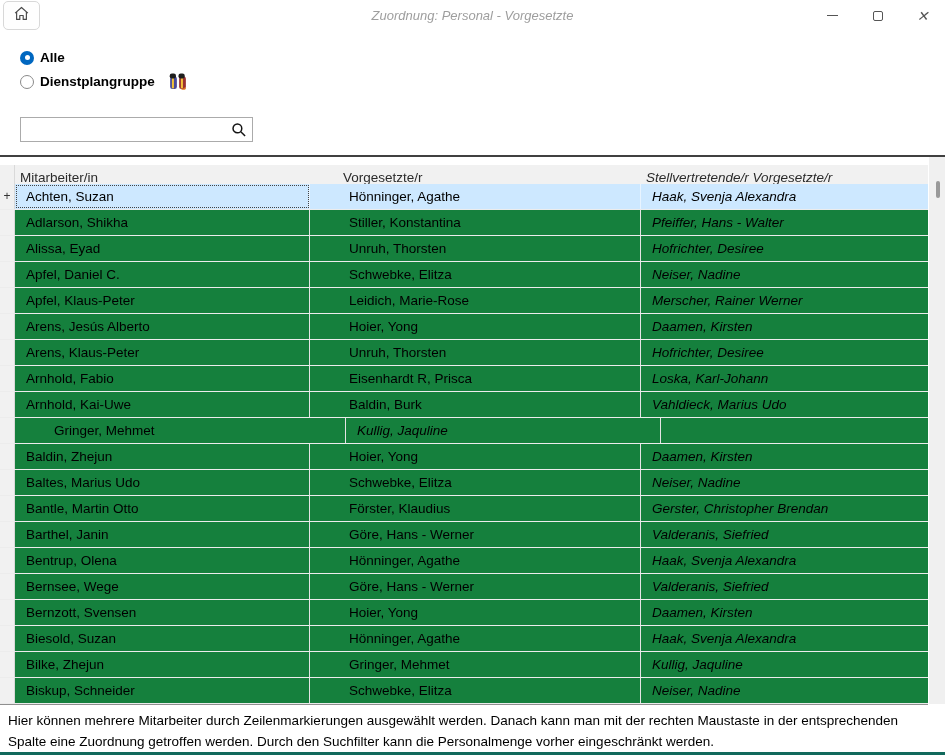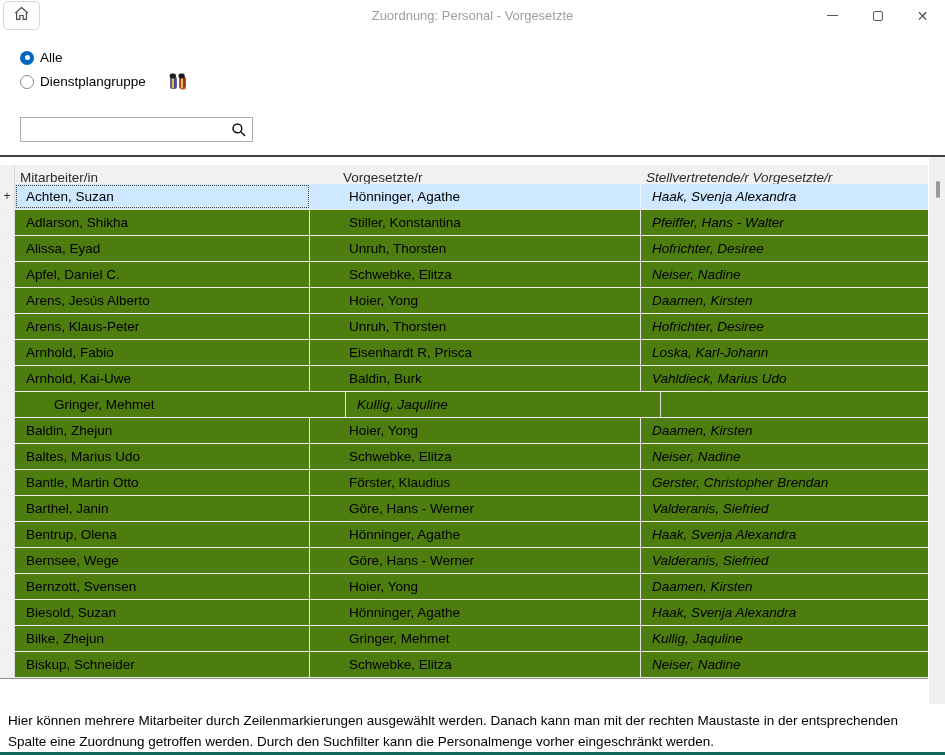--- a/index.html
+++ b/index.html
@@ -5,21 +5,21 @@
   * { box-sizing: border-box; margin: 0; padding: 0; }
   html,body { width: 945px; height: 755px; }
   body {
     font-family: "Liberation Sans", sans-serif;
     background: #ffffff;
     position: relative;
     overflow: hidden;
     color: #1a1a1a;
   }
   
-  .titlebar { position: absolute; top: 0; left: 0; width: 945px; height: 32px; background: #fff; }
+  .titlebar { position: absolute; top: 0; left: 0; width: 945px; height: 32px; background: #fff; font-style: italic; }
   .home-btn {
     position: absolute; left: 3px; top: 1px; width: 37px; height: 29px;
     border: 1px solid #d8d8d8; border-radius: 5px; background: #fefefe;
     display: flex; align-items: center; justify-content: center; cursor: pointer;
   }
   .win-title {
     position: absolute; left: 0; right: 0; top: 8px; text-align: center;
     color: #9e9e9e; font-size: 13px;
   }
   .win-controls { position: absolute; right: 0; top: 0; display: flex; }
@@ -35,21 +35,21 @@
     width: 14px; height: 14px; border-radius: 50%; margin-right: 6px; flex: 0 0 14px;
     border: 1px solid #8a8a8a; background: #fff;
   }
   .radio.selected {
     border: none; background: #0067c0; position: relative;
   }
   .radio.selected::after {
     content: ""; position: absolute; left: 4.5px; top: 4.5px;
     width: 5px; height: 5px; border-radius: 50%; background: #fff;
   }
-  .radio-label { font-size: 13.5px; color: #000; }
+  .radio-label { font-size: 13.5px; color: #000; font-weight: bold; }
   .binoculars { position: absolute; left: 169px; top: 72px; width: 18px; height: 18px; }
   
   .search-box {
     position: absolute; left: 20px; top: 117px; width: 233px; height: 25px;
     border: 1px solid #ababab; background: #fff;
   }
   .search-input {
     position: absolute; left: 0; top: 0; width: 208px; height: 23px;
     border: none; outline: none; font: 13px "Liberation Sans", sans-serif; padding: 0 4px;
   }
@@ -63,21 +63,21 @@
   }
   .thead .hcell { font-size: 13.5px; color: #2b2b2b; line-height: 26px; padding-left: 5px; }
   .gutter {
     width: 15px; flex: 0 0 15px; background: #f1f1f1; border-right: 1px solid #d9d9d9;
     font-size: 12px; color: #333; text-align: center; line-height: 25px;
   }
   .c0 { width: 295px; flex: 0 0 295px; }
   .c1 { width: 303px; flex: 0 0 303px; margin-left: 28px; }
   .c2 { width: 315px; flex: 0 0 315px; font-style: italic; }
   .rows { position: absolute; left: 0; top: 184px; width: 928px; border-bottom: 1px solid #8f8f8f; }
-  .trow { display: flex; height: 26px; background: #4d7c0f; border-bottom: 1px solid #ececec; cursor: default; }
+  .trow { display: flex; height: 26px; background: #15803d; border-bottom: 1px solid #ececec; cursor: default; }
   .trow .cell {
     font-size: 13.5px; color: #000; line-height: 25px; padding-left: 11px;
     border-right: 1px solid #e4e4e4; white-space: nowrap; overflow: hidden;
   }
   .trow.selected { background: #cde8ff; }
   .trow.selected .cell { border-right-color: #e8f4ff; }
   .focus-cell { outline: 1px dotted #444; outline-offset: -2px; }
   
   .vscroll { position: absolute; left: 929px; top: 157px; width: 16px; height: 547px; background: #f0f0f0; }
   .vthumb { position: absolute; left: 7px; top: 24px; width: 4px; height: 17px; background: #999; border-radius: 2px; }
@@ -174,20 +174,26 @@
       <div class="cell c2">Hofrichter, Desiree</div>
     </div>
     <div class="trow">
       <div class="gutter"></div>
       <div class="cell c0">Apfel, Daniel C.</div>
       <div class="cell c1">Schwebke, Elitza</div>
       <div class="cell c2">Neiser, Nadine</div>
     </div>
     <div class="trow">
       <div class="gutter"></div>
+      <div class="cell c0">Apfel, Klaus-Peter</div>
+      <div class="cell c1">Leidich, Marie-Rose</div>
+      <div class="cell c2">Merscher, Rainer Werner</div>
+    </div>
+    <div class="trow">
+      <div class="gutter"></div>
       <div class="cell c0">Arens, Jesús Alberto</div>
       <div class="cell c1">Hoier, Yong</div>
       <div class="cell c2">Daamen, Kirsten</div>
     </div>
     <div class="trow">
       <div class="gutter"></div>
       <div class="cell c0">Arens, Klaus-Peter</div>
       <div class="cell c1">Unruh, Thorsten</div>
       <div class="cell c2">Hofrichter, Desiree</div>
     </div>

